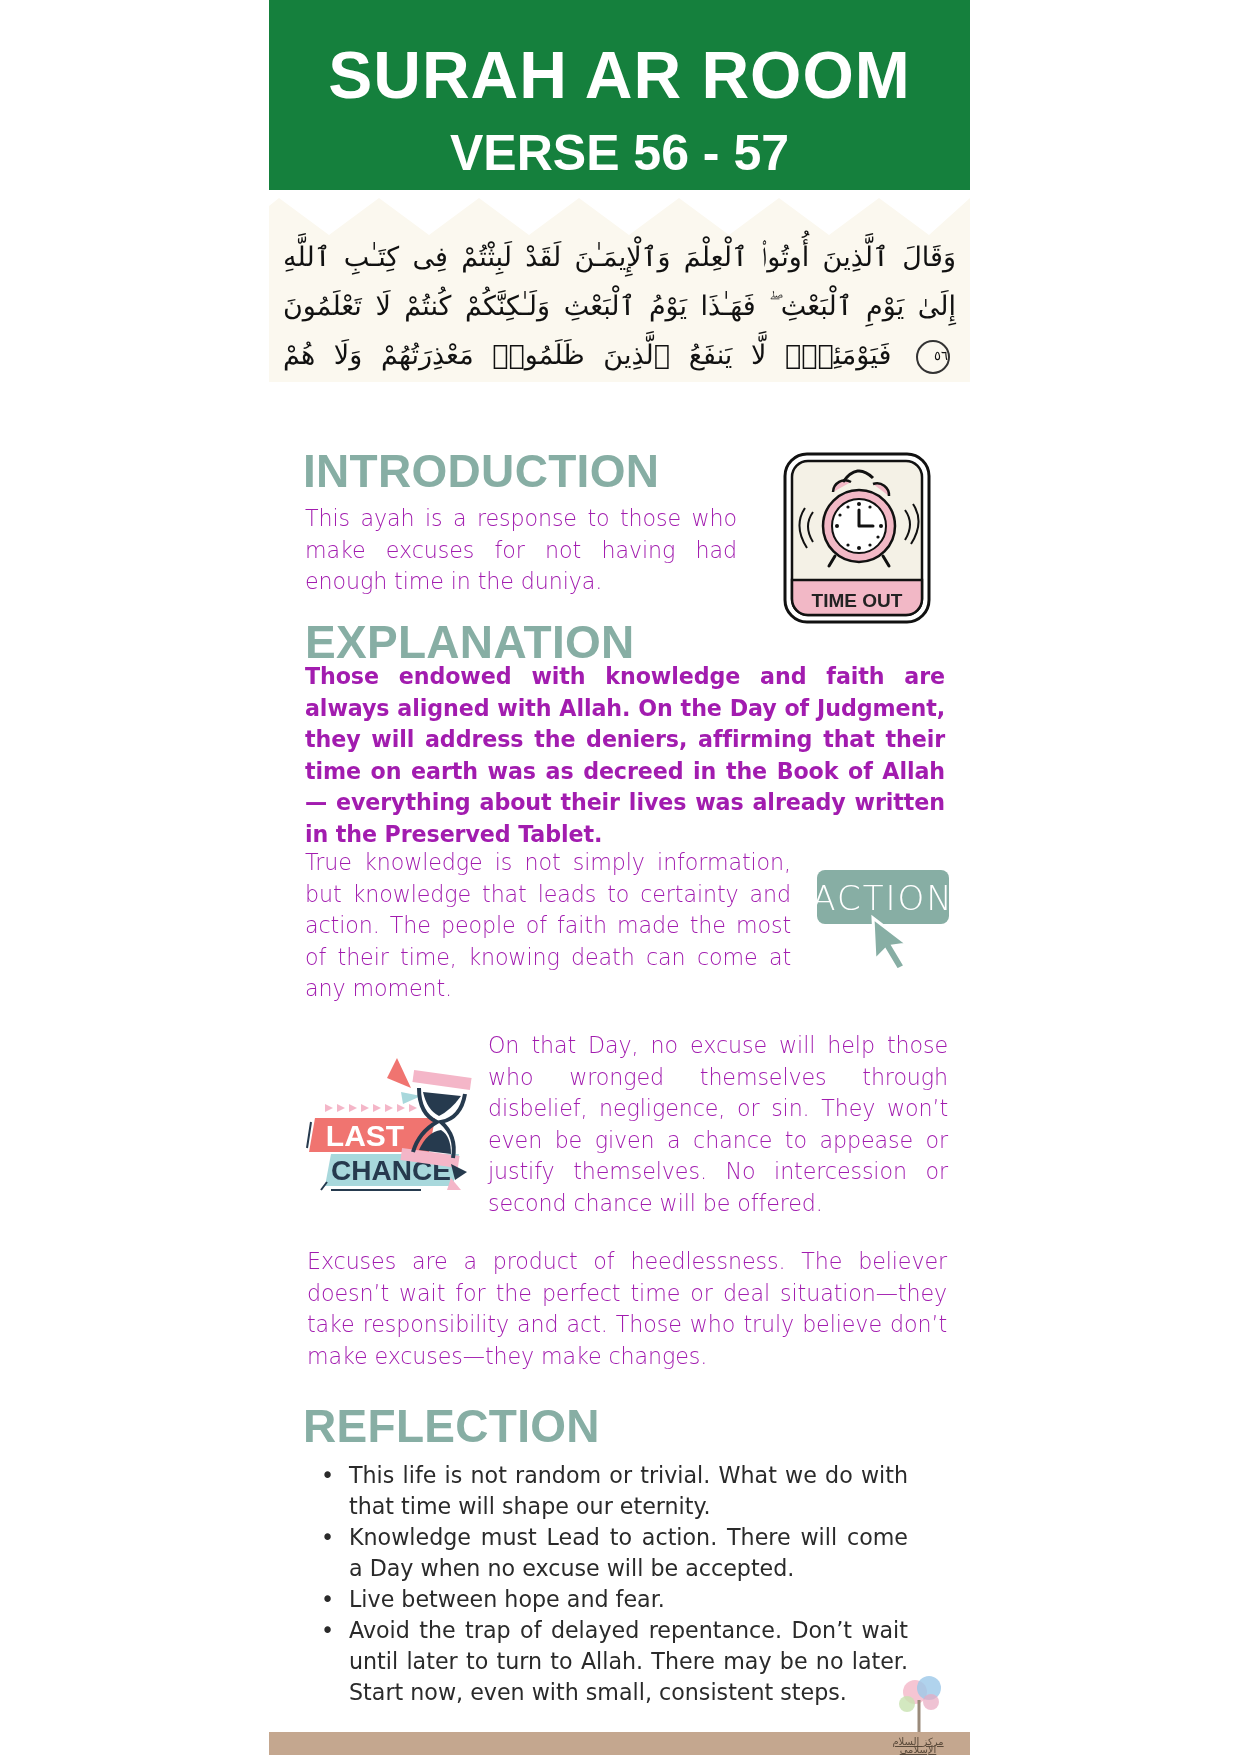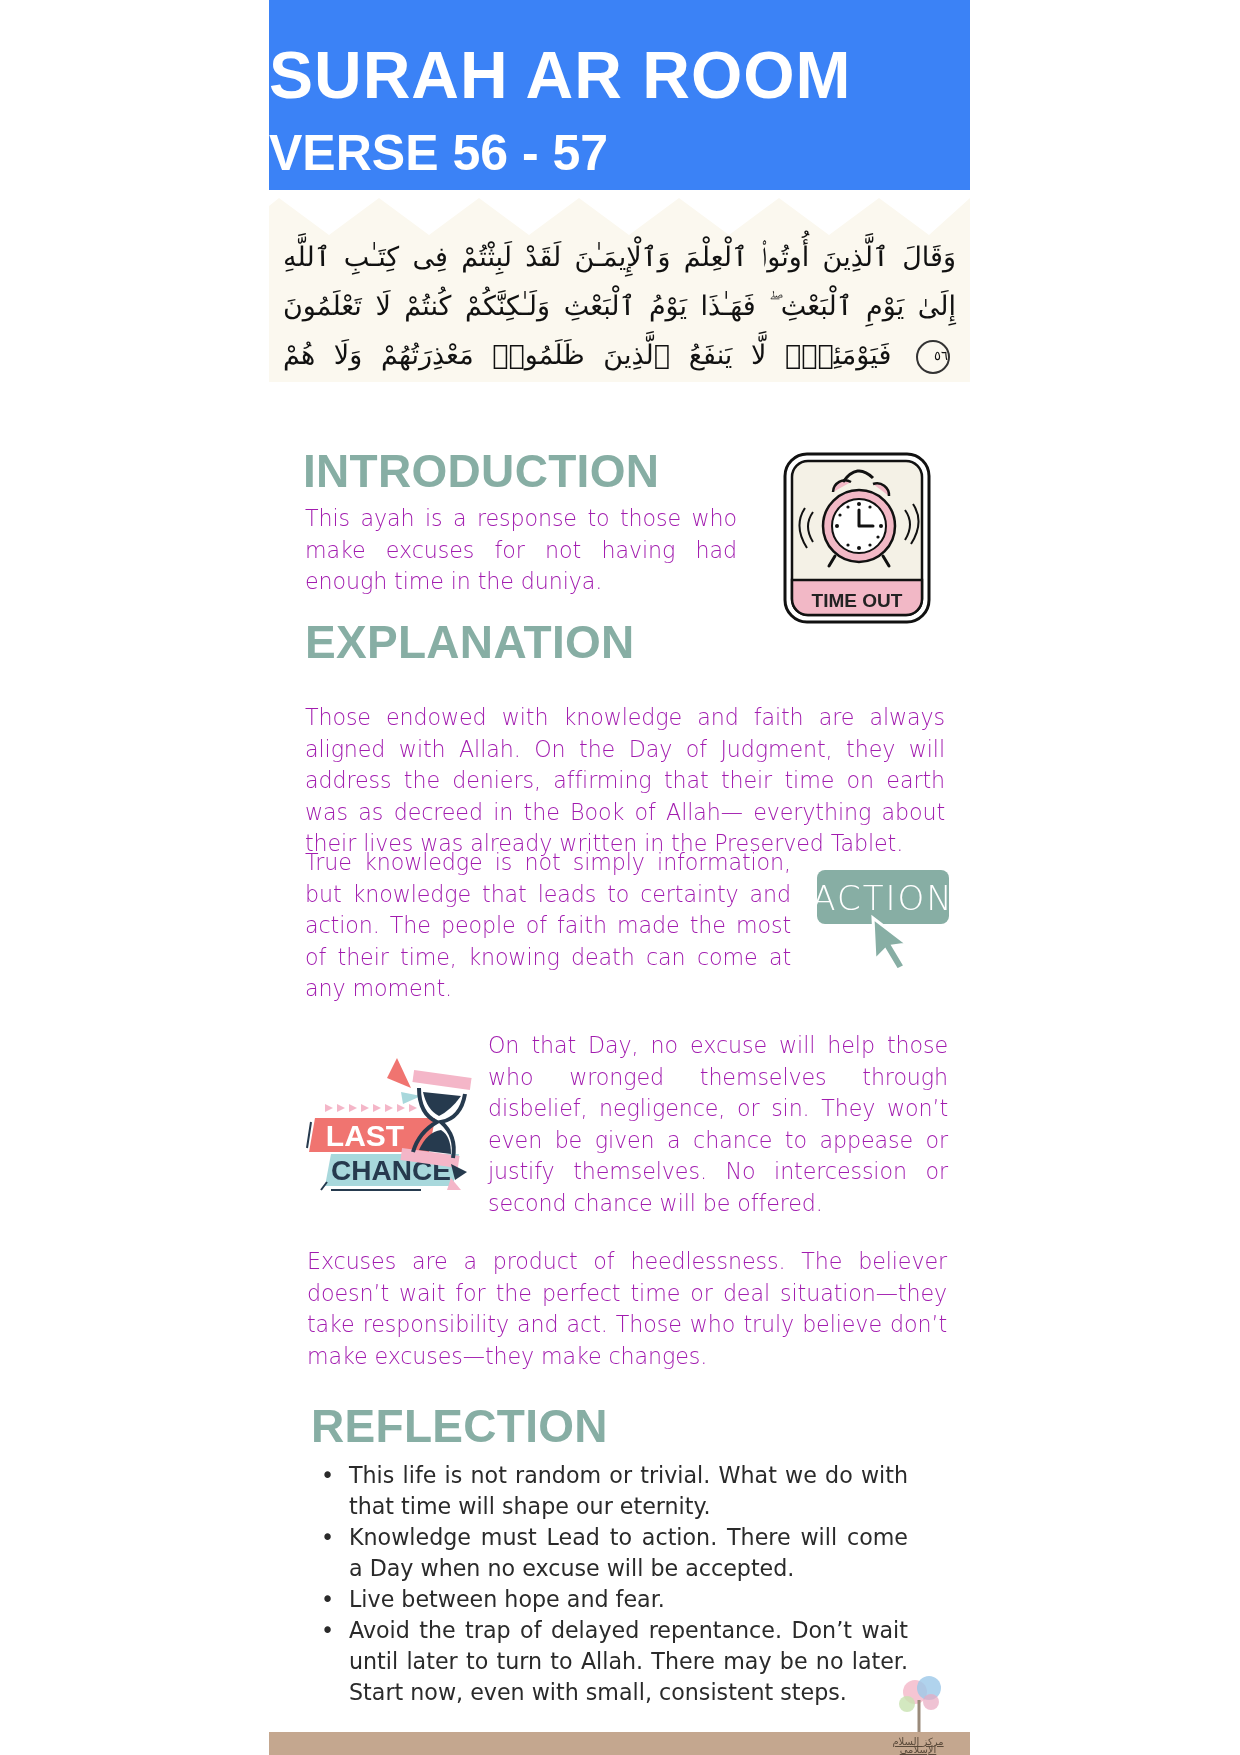--- a/index.html
+++ b/index.html
@@ -1,18 +1,18 @@
 <!DOCTYPE html>
 <html><head>
 <meta charset="utf-8">
 <style>
   html, body { margin: 0; padding: 0; background: #ffffff; }
   body { width: 1240px; height: 1755px; position: relative; overflow: hidden; font-family: "DejaVu Sans", sans-serif; color: #222; }
   .poster { position: absolute; left: 269px; top: 0; width: 701px; height: 1755px; background: #ffffff; }
-  .header { position: absolute; left: 0; top: 0; width: 701px; height: 190px; background: #3b82f6; color: #fff; }
+  .header { position: absolute; left: 0; top: 0; width: 701px; height: 190px; background: #15803d; color: #fff; text-align: center; }
   .header .title { position: absolute; left: 0; right: 0; top: 42px; font-family: "Liberation Sans", sans-serif; font-weight: 700; font-size: 66px; letter-spacing: 1px; line-height: 1; }
   .header .subtitle { position: absolute; left: 0; right: 0; top: 128px; font-family: "Liberation Sans", sans-serif; font-weight: 700; font-size: 50px; line-height: 1; }
   .arabic-panel { position: absolute; left: 0; top: 190px; width: 701px; height: 192px; background: #fbf8ef; overflow: hidden; }
   .arabic-panel .zigzag { position: absolute; left: 0; top: 0; width: 701px; height: 45px; }
   .arabic-text { position: absolute; left: 14px; right: 14px; top: 42px; direction: rtl; text-align: justify; text-align-last: right; font-family: "DejaVu Serif", serif; font-size: 27px; line-height: 49px; color: #111; }
   .ayah-mark { display: inline-block; width: 30px; height: 30px; border: 2px double #333; border-radius: 50%; font-size: 13px; line-height: 28px; text-align: center; vertical-align: middle; margin: 0 6px; direction: ltr; }
   .heading { position: absolute; font-family: "Liberation Sans", sans-serif; font-weight: 700; color: #87aea4; font-size: 46px; letter-spacing: 0.3px; line-height: 1; }
   .para { position: absolute; font-family: "DejaVu Sans", sans-serif; font-size: 22.2px; line-height: 31.5px; color: #a21caf; text-align: justify; font-weight: 300; letter-spacing: -0.1px; }
   .para.last-left { text-align-last: left; }
   .icon-box { position: absolute; }
@@ -72,21 +72,21 @@
           <circle cx="95" cy="85" r="1.6"></circle>
       </g>
       <path d="M76 74 V58 M76 74 H90" stroke="#111" stroke-width="3" stroke-linecap="round"></path>
       <path d="M52 104 l-6 10 M100 104 l6 10" stroke="#111" stroke-width="3" stroke-linecap="round"></path>
       <path d="M30 60 q-10 14 0 30 M22 56 q-12 18 2 40" fill="none" stroke="#111" stroke-width="2"></path>
       <path d="M122 58 q10 14 0 30 M130 52 q12 18 -2 40" fill="none" stroke="#111" stroke-width="2"></path>
     </svg>
   </div>
 
   <div class="heading" style="left:36px; top:619px;">EXPLANATION</div>
-  <div class="para last-left" style="left:36px; top:702px; width:640px;">Those endowed with knowledge and faith are always aligned with Allah. On the Day of Judgment, they will address the deniers, affirming that their time on earth was as decreed in the Book of Allah— everything about their lives was already written in the Preserved Tablet.</div>
+  <div class="para last-left" style="left:36px; top:661px; width:640px;font-weight:bold;">Those endowed with knowledge and faith are always aligned with Allah. On the Day of Judgment, they will address the deniers, affirming that their time on earth was as decreed in the Book of Allah— everything about their lives was already written in the Preserved Tablet.</div>
 
   <div class="para last-left" style="left:36px; top:847px; width:486px;">True knowledge is not simply information, but knowledge that leads to certainty and action. The people of faith made the most of their time, knowing death can come at any moment.</div>
 
   <div class="icon-box" style="left:32px; top:1052px; width:174px; height:140px;">
     <svg width="174" height="140" viewBox="0 0 174 140">
       <polygon points="96,6 110,36 86,26" fill="#f07470"></polygon>
       <polygon points="100,40 120,44 102,52" fill="#a8d8dc"></polygon>
       <g fill="#f4b6c8">
         <polygon points="24,52 32,56 24,60"></polygon>
           <polygon points="36,52 44,56 36,60"></polygon>
@@ -116,21 +116,21 @@
     <svg width="136" height="106" viewBox="0 0 136 106">
       <rect x="2" y="4" width="132" height="54" rx="8" fill="#87aea4"></rect>
       <text x="68" y="44" text-anchor="middle" font-family="DejaVu Sans, sans-serif" font-size="34" font-weight="300" fill="#ffffff" letter-spacing="2">ACTION</text>
       <path d="M58 52 L92 78 L78 80 L90 100 L82 104 L70 84 L60 94 Z" fill="#87aea4" stroke="#ffffff" stroke-width="3"></path>
     </svg>
   </div>
   <div class="para last-left" style="left:38px; top:1246px; width:640px;">Excuses are a product of heedlessness. The believer doesn’t wait for the perfect time or deal situation—they take responsibility and act. Those who truly believe don’t make excuses—they make changes.</div>
 
   <div class="para" style="left:219px; top:1030px; width:460px;">On that Day, no excuse will help those who wronged themselves through disbelief, negligence, or sin. They won’t even be given a chance to appease or justify themselves. No intercession or second chance will be offered.</div>
 
-  <div class="heading" style="left:34px; top:1403px;margin-left:8px;">REFLECTION</div>
+  <div class="heading" style="left:34px; top:1403px;">REFLECTION</div>
   <ul class="reflect-list">
     <li style="text-align-last:left;"><span class="bullet">•</span><span>This life is not random or trivial. What we do with that time will shape our eternity.</span></li>
     <li style="text-align-last:left;"><span class="bullet">•</span><span>Knowledge must Lead to action. There will come a Day when no excuse will be accepted.</span></li>
     <li style="text-align-last:left;"><span class="bullet">•</span><span>Live between hope and fear.</span></li>
     <li style="text-align-last:left;"><span class="bullet">•</span><span>Avoid the trap of delayed repentance. Don’t wait until later to turn to Allah. There may be no later. Start now, even with small, consistent steps.</span></li>
   </ul>
 
   <svg class="logo" viewBox="0 0 60 80">
     <circle cx="26" cy="22" r="12" fill="#f4b6c8" opacity="0.8"></circle>
     <circle cx="40" cy="18" r="12" fill="#9cc8e8" opacity="0.8"></circle>

